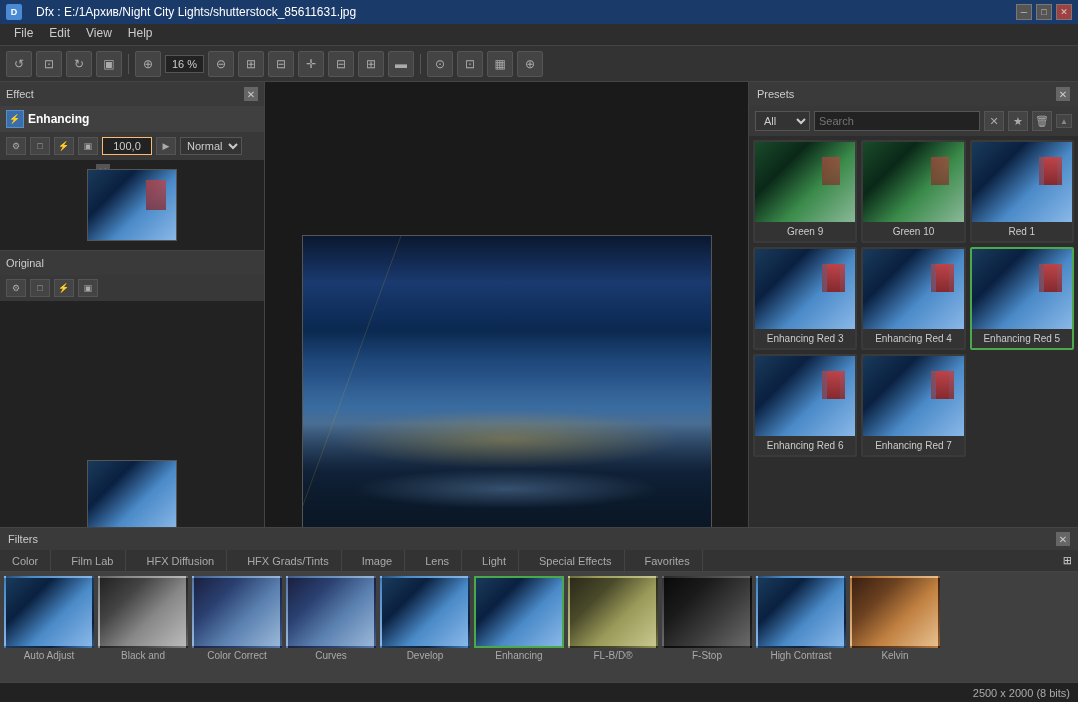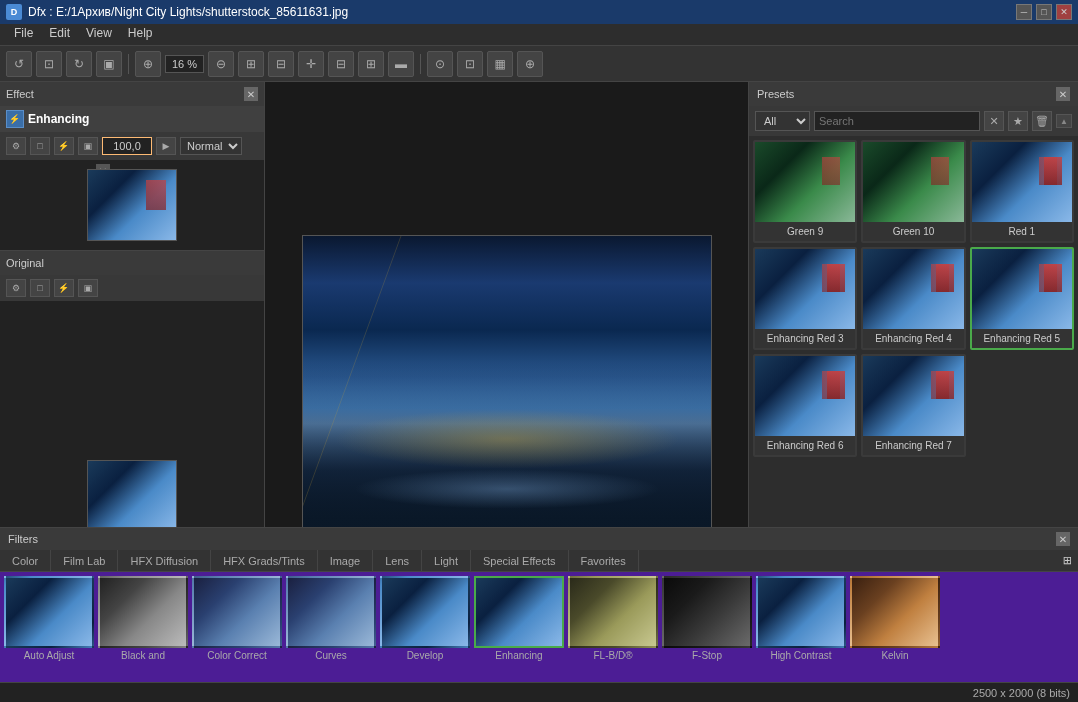--- a/index.html
+++ b/index.html
@@ -1,21 +1,21 @@
 <!DOCTYPE html>
 <html><head>
   <meta charset="utf-8">
   <style>
     * { margin: 0; padding: 0; box-sizing: border-box; }
     body { width: 1078px; height: 702px; background: #2a2a2a; font-family: Arial, sans-serif; font-size: 11px; color: #ccc; overflow: hidden; }
 
     
     #titlebar { background: #1a3a6a; height: 24px; display: flex; align-items: center; padding: 0 6px; color: #fff; font-size: 12px; }
     #titlebar .icon { width: 16px; height: 16px; background: #4a8ad4; border-radius: 2px; margin-right: 6px; display: flex; align-items: center; justify-content: center; font-size: 9px; font-weight: bold; color: white; }
-    #titlebar .title { flex: 1; }
+    #titlebar .title { flex: 1; margin-left: 8px; }
     #titlebar .win-controls { display: flex; gap: 4px; }
     #titlebar .win-btn { width: 16px; height: 16px; background: #555; border: 1px solid #777; display: flex; align-items: center; justify-content: center; font-size: 9px; color: #ccc; cursor: pointer; }
 
     
     #menubar { background: #2d2d2d; height: 22px; display: flex; align-items: flex-start; padding: 0 6px; border-bottom: 1px solid #444; }
     .menu-item { padding: 2px 8px; color: #ccc; cursor: pointer; font-size: 12px; }
 
     
     #toolbar { background: #333; height: 36px; display: flex; align-items: center; padding: 0 6px; gap: 4px; border-bottom: 1px solid #444; }
     .tb-btn { width: 26px; height: 26px; background: #444; border: 1px solid #555; display: flex; align-items: center; justify-content: center; color: #aaa; cursor: pointer; font-size: 12px; border-radius: 2px; }
@@ -78,21 +78,21 @@
     .preset-item { background: #3a3a3a; border: 2px solid transparent; display: flex; flex-direction: column; cursor: pointer; border-radius: 2px; }
     .preset-item.selected { border-color: #4aaa4a; }
     .preset-thumb { width: 100%; height: 80px; background: linear-gradient(135deg, #1a3a5a 0%, #0a2040 30%, #4a8ac8 60%, #8ab8e8 100%); position: relative; overflow: hidden; }
     .preset-thumb::after { content: ''; position: absolute; top: 15px; right: 15px; width: 18px; height: 28px; background: linear-gradient(180deg, #c84040, #882020); opacity: 0.6; }
     .preset-label { text-align: center; padding: 4px 2px; font-size: 10px; color: #ccc; background: #333; }
 
     #presets-tabs { background: #333; height: 28px; display: flex; align-items: center; border-top: 1px solid #444; }
     .preset-tab { flex: 1; height: 28px; display: flex; align-items: center; justify-content: center; font-size: 11px; color: #ccc; cursor: pointer; border-bottom: 2px solid transparent; }
     .preset-tab.active { color: #fff; border-bottom-color: #5a9fd4; }
     #filters-header { background: #3a3a3a; height: 22px; display: flex; align-items: center; padding: 0 8px; justify-content: space-between; }
-    #filters-tabs { background: #333; height: 22px; display: flex; align-items: center; overflow-x: auto; gap: 0; border-bottom: 1px solid #444; }
+    #filters-tabs { background: #333; height: 22px; display: flex; align-items: center; overflow-x: auto; gap: 8px; border-bottom: 1px solid #444; }
     .filter-tab { padding: 0 12px; height: 22px; display: flex; align-items: center; font-size: 11px; color: #aaa; cursor: pointer; white-space: nowrap; border-right: 1px solid #444; }
     #filters-grid { display: flex; gap: 4px; padding: 4px; overflow-x: auto; height: 110px; align-items: flex-start; }
     .filter-item { min-width: 90px; display: flex; flex-direction: column; cursor: pointer; }
     .filter-item.selected .filter-thumb { border: 2px solid #4aaa4a; }
     .filter-thumb { width: 90px; height: 72px; background: linear-gradient(135deg, #1a3a5a 0%, #0a2040 30%, #4a8ac8 60%, #8ab8e8 100%); border: 2px solid transparent; position: relative; overflow: hidden; }
     .filter-thumb.bw { background: linear-gradient(135deg, #222 0%, #444 30%, #888 60%, #bbb 100%); }
     .filter-thumb.curves { background: linear-gradient(135deg, #1a2040 0%, #2a4070 30%, #5a80b0 60%, #9ab8d8 100%); }
     .filter-label { text-align: center; padding: 2px; font-size: 10px; color: #aaa; }
     #status-bar { background: #222; height: 20px; display: flex; align-items: center; justify-content: flex-end; padding: 0 8px; border-top: 1px solid #444; }
 
@@ -283,21 +283,21 @@
       <div class="up-arrow" style="width:100%; text-align:center; height:14px; font-size:8px; color:#888; background:transparent; border:none;">▼</div>
     </div>
 
     <div id="presets-tabs">
       <div class="preset-tab active">Presets</div>
       <div class="preset-tab">Parameters</div>
     </div>
   </div>
 </div>
 
-<div style="position:fixed; bottom:0; left:0; right:0; background:#4c1d95; border-top:1px solid #444;">
+<div style="position:fixed; bottom:0; left:0; right:0; background:#404040; border-top:1px solid #444;">
   <div id="filters-header" style="background:#3a3a3a; height:22px; display:flex; align-items:center; padding:0 8px; justify-content:space-between;">
     <span>Filters</span>
     <div class="close-x">✕</div>
   </div>
   <div id="filters-tabs" style="background:#333; height:22px; display:flex; align-items:center; border-bottom:1px solid #444; overflow:hidden;">
     <div class="filter-tab">Color</div>
     <div class="filter-tab">Film Lab</div>
     <div class="filter-tab">HFX Diffusion</div>
     <div class="filter-tab">HFX Grads/Tints</div>
     <div class="filter-tab">Image</div>

